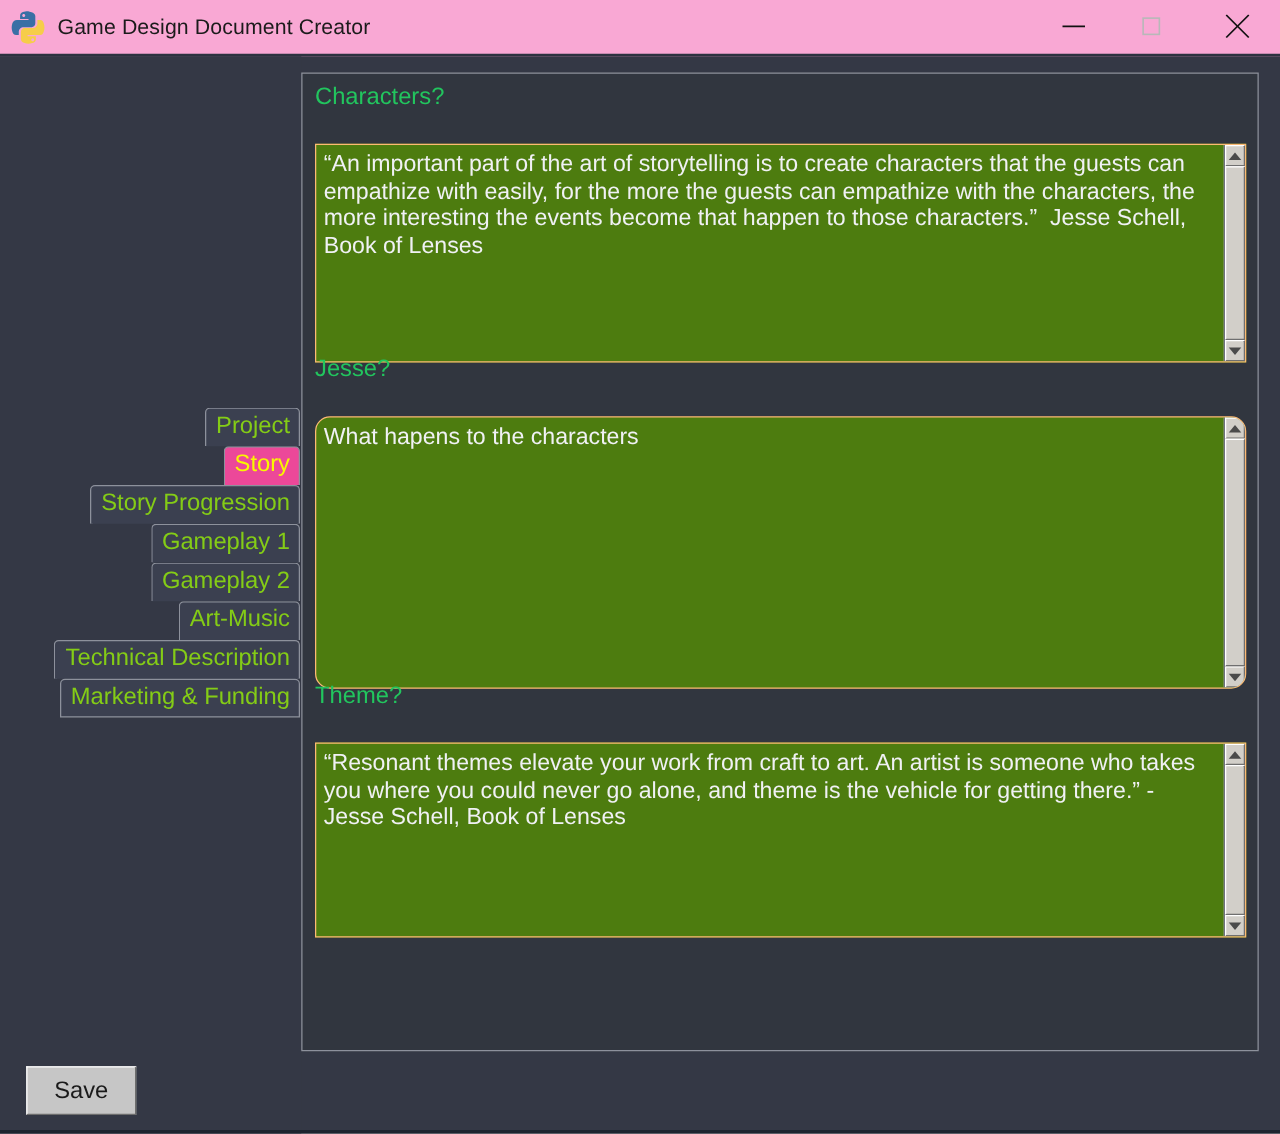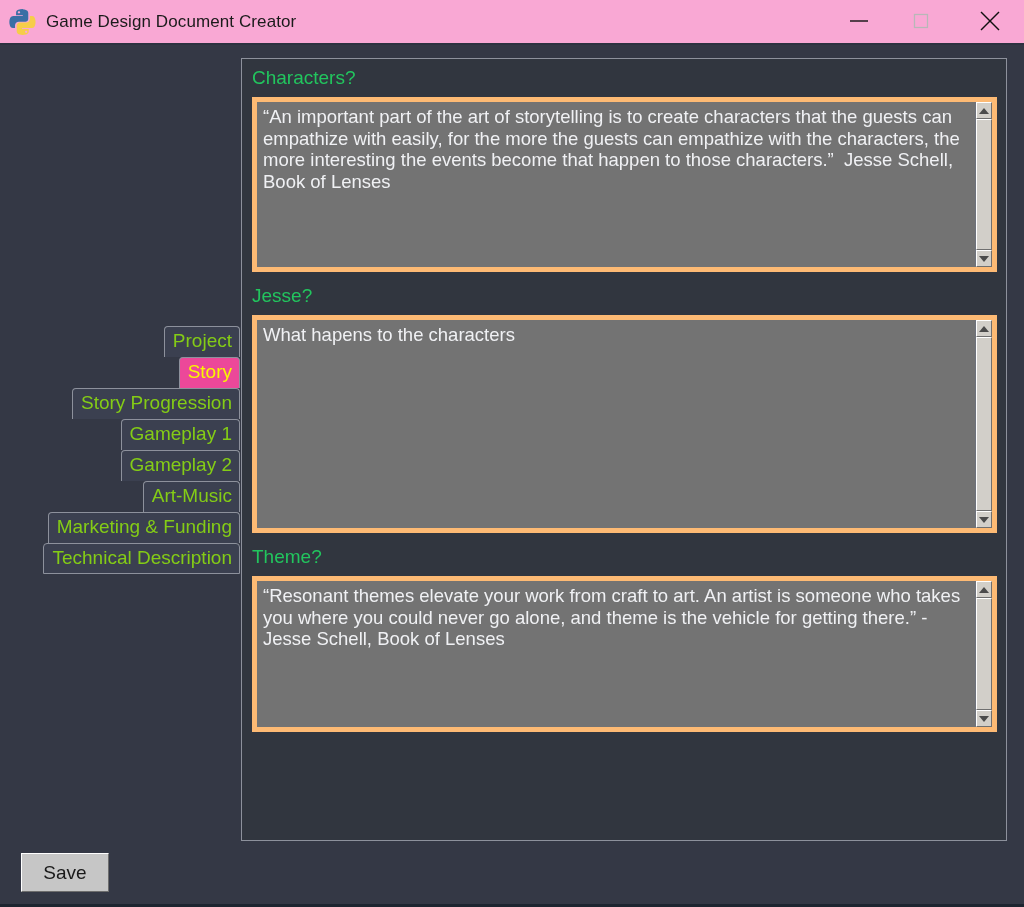--- a/index.html
+++ b/index.html
@@ -134,24 +134,25 @@
     left: 10px;
     font-size: 19px;
     color: #22c55e;
     font-family: Liberation Sans, sans-serif;
     white-space: nowrap;
   }
   .textbox {
     position: absolute;
     left: 10px;
     box-sizing: border-box;
-    background: #737373;
-    border: 5px solid #fdba74;
+    background: #4d7c0f;
+    border: 1px solid #fdba74;
     display: flex;
     overflow: hidden;
+    margin-top: 18px;
   }
   .textbox .ta {
     flex: 1 1 auto;
     padding: 4px 4px 4px 6px;
     font-size: 18.5px;
     line-height: 21.5px;
     color: #f0f1f4;
     font-family: "Liberation Sans", sans-serif;
     white-space: pre-wrap;
     overflow: hidden;
@@ -276,22 +277,22 @@
   </div>
 
   <div id="tabcol">
     <div id="tabstack">
       <div class="tab"><span>Project</span></div>
       <div class="tab active"><span>Story</span></div>
       <div class="tab"><span>Story Progression</span></div>
       <div class="tab"><span>Gameplay 1</span></div>
       <div class="tab"><span>Gameplay 2</span></div>
       <div class="tab"><span>Art-Music</span></div>
+      <div class="tab"><span>Technical Description</span></div>
       <div class="tab"><span>Marketing &amp; Funding</span></div>
-      <div class="tab"><span>Technical Description</span></div>
     </div>
   </div>
 
   <div id="panel">
 
     <div class="field-group">
       <div class="field-label" style="top:8px;">Characters?</div>
       <div class="textbox" style="top:38px; width:745px; height:175px;">
         <div class="ta">“An important part of the art of storytelling is to create characters that the guests can empathize with easily, for the more the guests can empathize with the characters, the more interesting the events become that happen to those characters.”  Jesse Schell, Book of Lenses</div>
         <div class="scrollbar">
@@ -303,21 +304,21 @@
           </div>
           <div class="sb-btn">
             <div class="sb-arrow-down"></div>
           </div>
         </div>
       </div>
     </div>
 
     <div class="field-group">
       <div class="field-label" style="top:226px;">Jesse?</div>
-      <div class="textbox" style="top:256px; width:745px; height:218px;">
+      <div class="textbox" style="top:256px; width:745px; height:218px;border-radius:12px;">
         <div class="ta">What hapens to the characters</div>
         <div class="scrollbar">
           <div class="sb-btn">
             <div class="sb-arrow-up"></div>
           </div>
           <div class="sb-track">
             <div class="sb-thumb"></div>
           </div>
           <div class="sb-btn">
             <div class="sb-arrow-down"></div>

